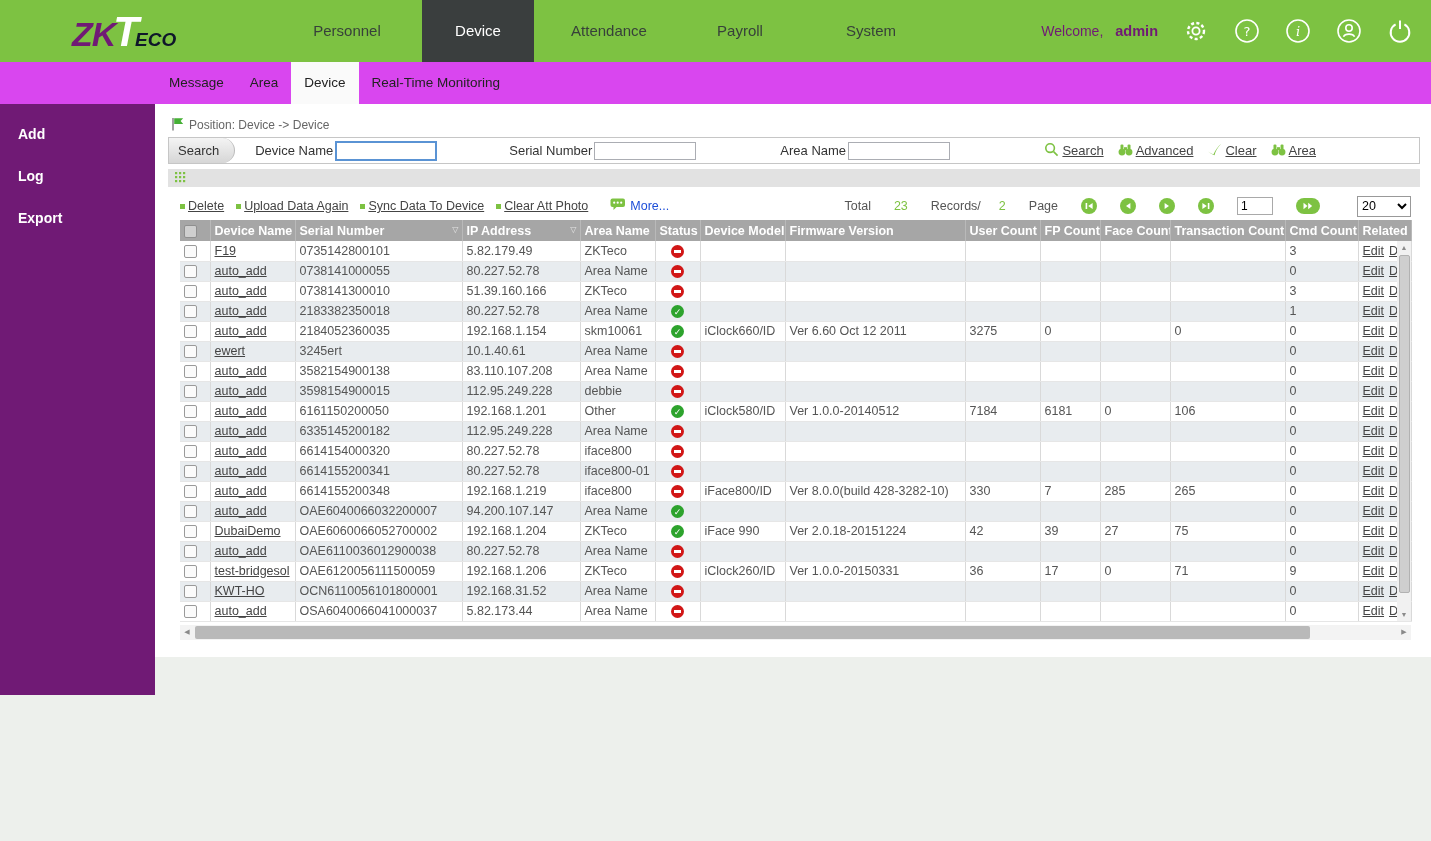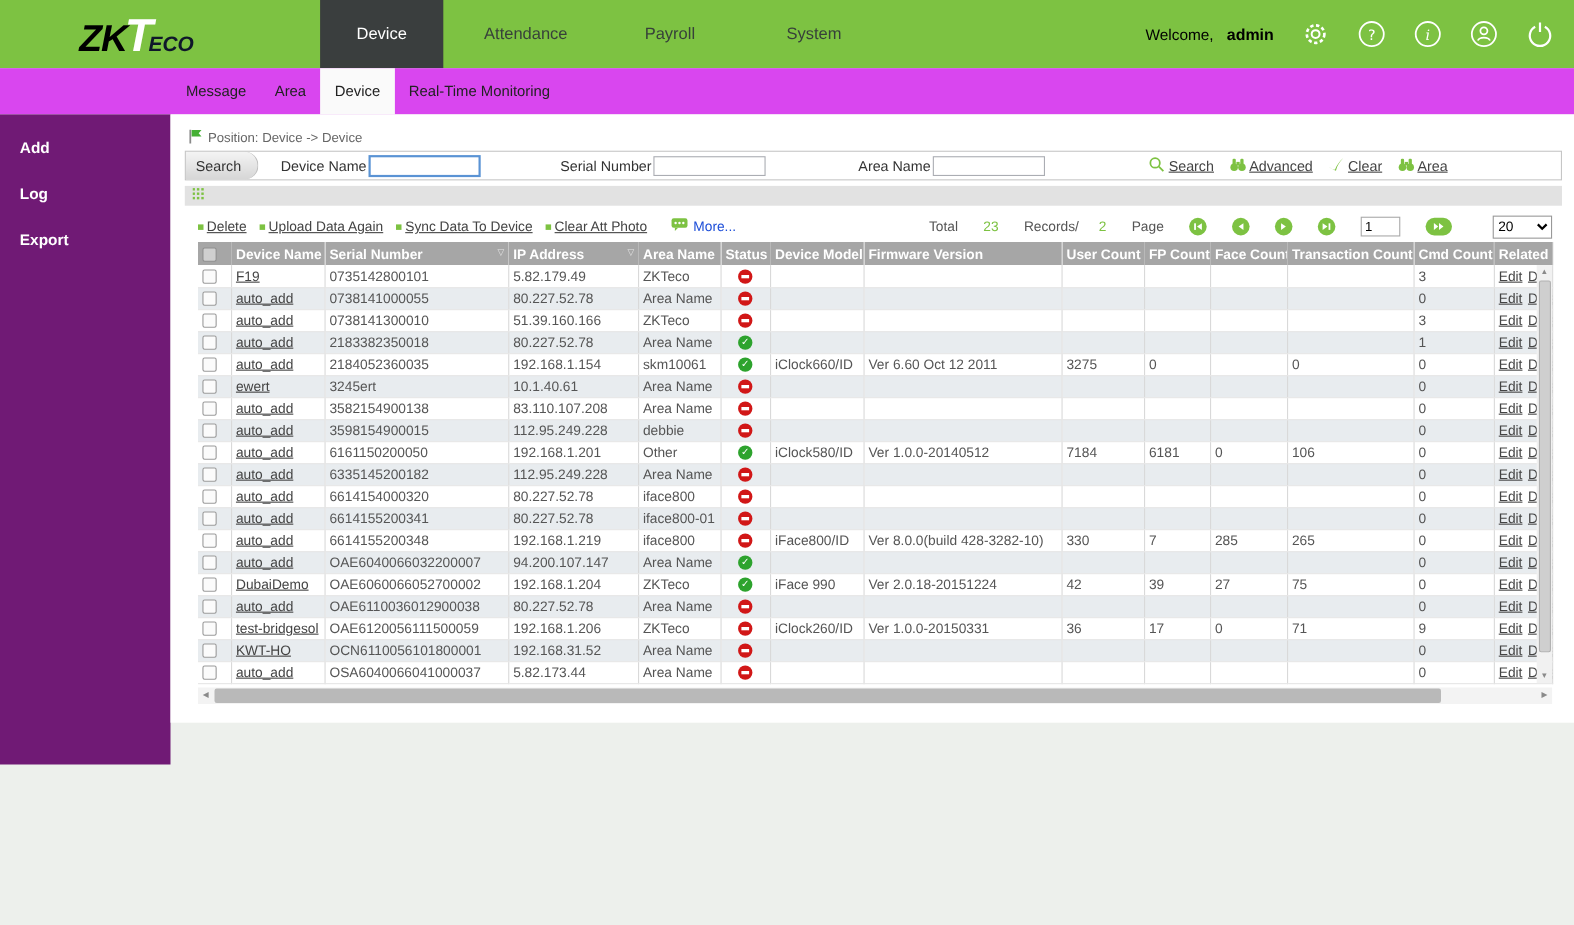--- a/index.html
+++ b/index.html
@@ -1,28 +1,28 @@
 <!DOCTYPE html>
 <html><head>
 <meta charset="utf-8">
 <style>
   * { margin:0; padding:0; box-sizing:border-box; }
   html,body { width:1431px; height:841px; font-family:"Liberation Sans","DejaVu Sans",sans-serif; background:#edf0ec; overflow:hidden; }
 
   
   .topnav { position:absolute; left:0; top:0; width:1431px; height:62px; background:#7dc242; }
   .brand { position:absolute; left:72px; top:8px; font-style:italic; font-weight:bold; white-space:nowrap; }
-  .brand .b1 { font-size:34px; color:#000000; letter-spacing:-1px;font-style:italic; }
+  .brand .b1 { font-size:34px; color:#701a75; letter-spacing:-1px;font-style:italic; }
   .brand .b2 { font-size:42px; color:#fff; margin-left:-2px; }
   .brand .b3 { font-size:19px; color:#0f172a; margin-left:-4px; letter-spacing:0; }
   .nav-menu { position:absolute; left:291px; top:0; height:62px; display:flex; }
   .nav-item { width:112px; margin-right:19px; height:62px; line-height:62px; text-align:center; font-size:15px; color:#37403a; cursor:pointer; }
   .nav-item.active { background:#3a3e3e; color:#fff; }
   .nav-right { position:absolute; right:18px; top:0; height:62px; display:flex; align-items:center; gap:24px; }
-  .welcome { color:#000000; font-size:14px; }
+  .welcome { color:#701a75; font-size:14px; }
   .welcome b { margin-left:12px; font-size:14.5px; }
   .circ-icon { width:27px; height:27px; display:inline-flex; align-items:center; justify-content:center; }
   .circ-icon svg { display:block; }
 
   
   .tabbar { position:absolute; left:0; top:62px; width:1431px; height:42px; background:#d946ef; display:flex; padding-left:156px; }
   .tab { padding:0 13px; height:42px; line-height:42px; font-size:13.5px; color:#222; cursor:pointer; }
   .tab.active { background:#fafafa; }
 
   
@@ -86,20 +86,21 @@
   .hs-thumb { position:absolute; left:15px; top:1px; width:1115px; height:13px; background:#b9b9b9; border-radius:2px; }
 </style>
 </head>
 <body>
 
 <div class="topnav">
   <div class="brand">
     <span class="b1">ZK</span><span class="b2">T</span><span class="b3">ECO</span>
   </div>
   <div class="nav-menu">
+      <div class="nav-item">Personnel</div>
       <div class="nav-item active">Device</div>
       <div class="nav-item">Attendance</div>
       <div class="nav-item">Payroll</div>
       <div class="nav-item">System</div>
     </div>
   <div class="nav-right">
     <span class="welcome">
       <span>Welcome,</span><b>admin</b>
     </span>
     <span class="circ-icon">

